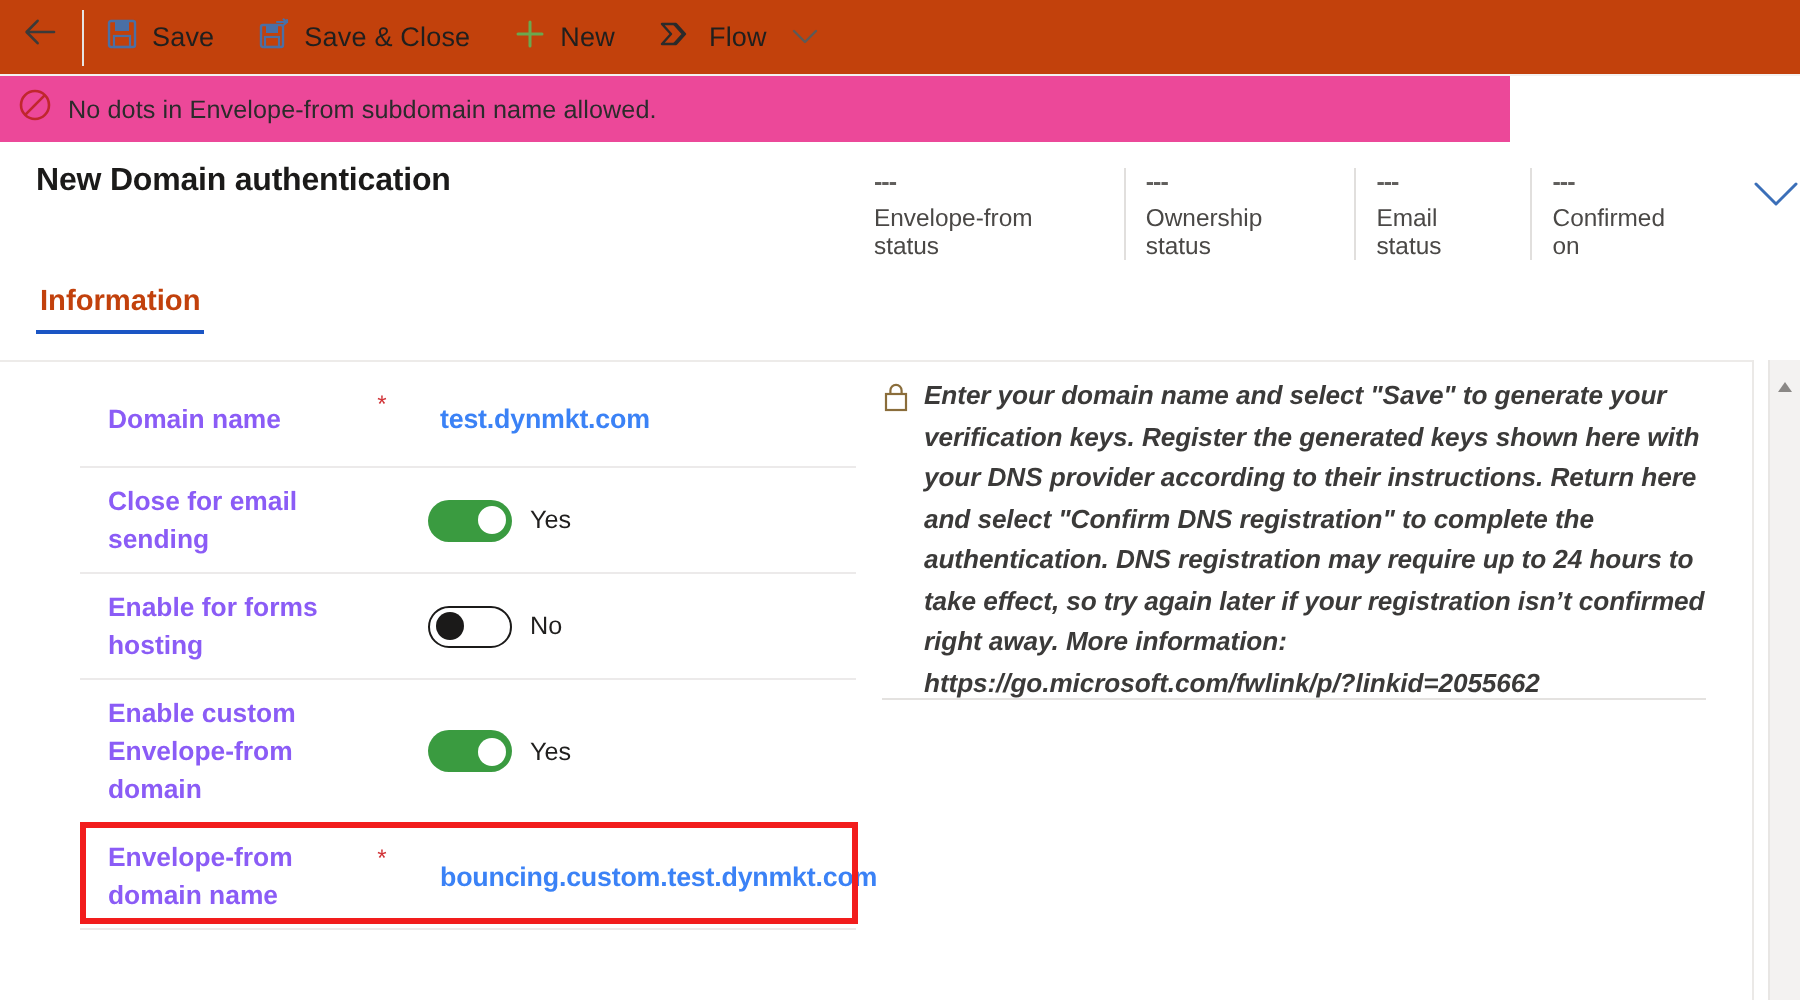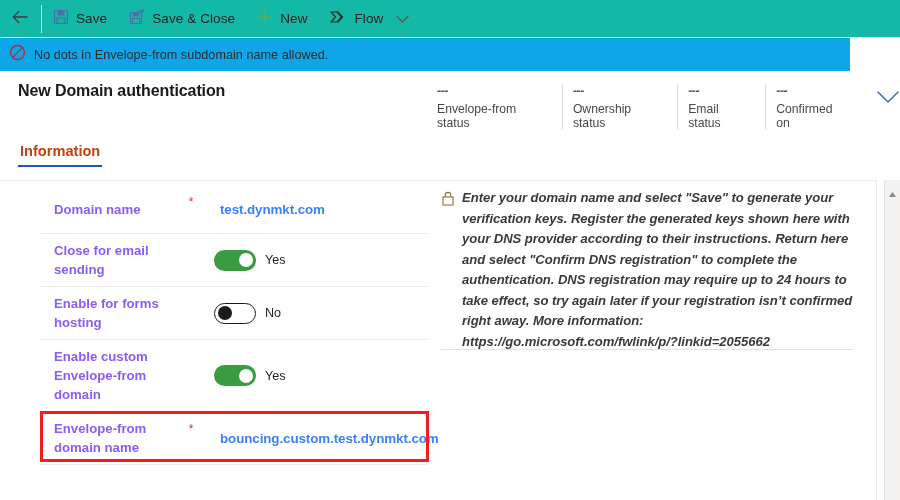--- a/index.html
+++ b/index.html
@@ -9,41 +9,41 @@
     overflow: hidden;
     background: #ffffff;
     font-family: "Liberation Sans", sans-serif;
     color: #201f1e;
   }
   #app { position: relative; width: 900px; height: 500px; background: #fff; }
 
   
   .cmdbar {
     position: absolute; left: 0; top: 0; width: 900px; height: 38px;
-    background: #14b8a6; display: flex; align-items: center;
+    background: #c2410c; display: flex; align-items: center;
     border-bottom: 1px solid #f3f2f1;
   }
   .backbtn {
     width: 41px; height: 38px; display: flex; align-items: center;
     justify-content: center; cursor: pointer;
   }
   .vdiv { width: 1px; height: 28px; background: #e6e4e2; }
   .cmditem {
     display: flex; align-items: center; gap: 7px;
     height: 38px; padding: 0 11px; cursor: pointer;
     font-size: 13.5px; color: #201f1e; white-space: nowrap;
   }
   .cmdlabel { letter-spacing: .1px; }
   .chevbtn { display: flex; align-items: center; padding: 0 8px 0 2px;
     height: 38px; cursor: pointer; }
 
   
   .errbar {
-    position: absolute; left: 0; top: 38px; width: 850px; height: 33px;
-    background: #0ea5e9; display: flex; align-items: center;
+    position: absolute; left: 0; top: 38px; width: 755px; height: 33px;
+    background: #ec4899; display: flex; align-items: center;
     padding-left: 9px; gap: 8px;
   }
   .errtext { font-size: 12.6px; color: #2b2b2b; letter-spacing: .05px; }
   .page-title {
     position: absolute; left: 18px; top: 82px;
     font-size: 16px; font-weight: 600; color: #1b1a19;
     letter-spacing: -.1px;
   }
   .statusgrid {
     position: absolute; left: 437px; top: 84px;

